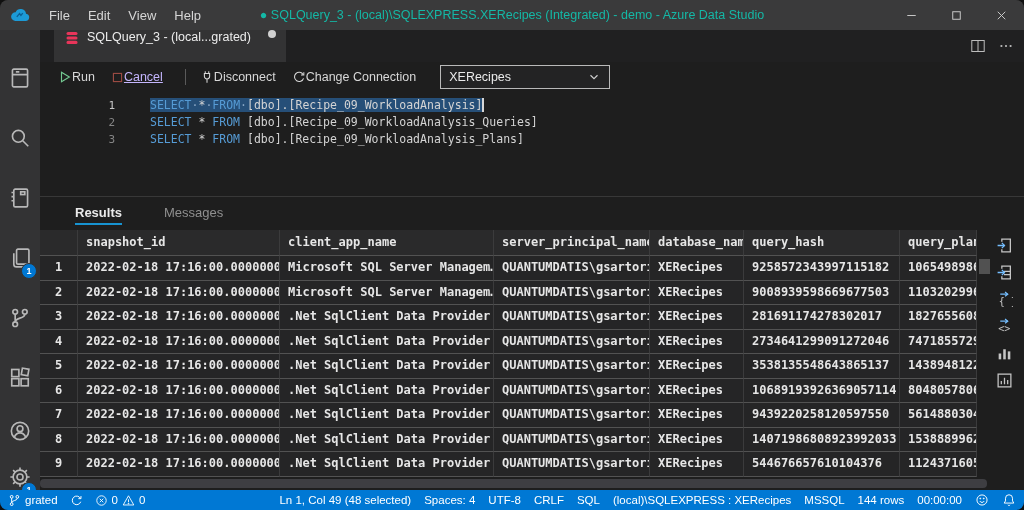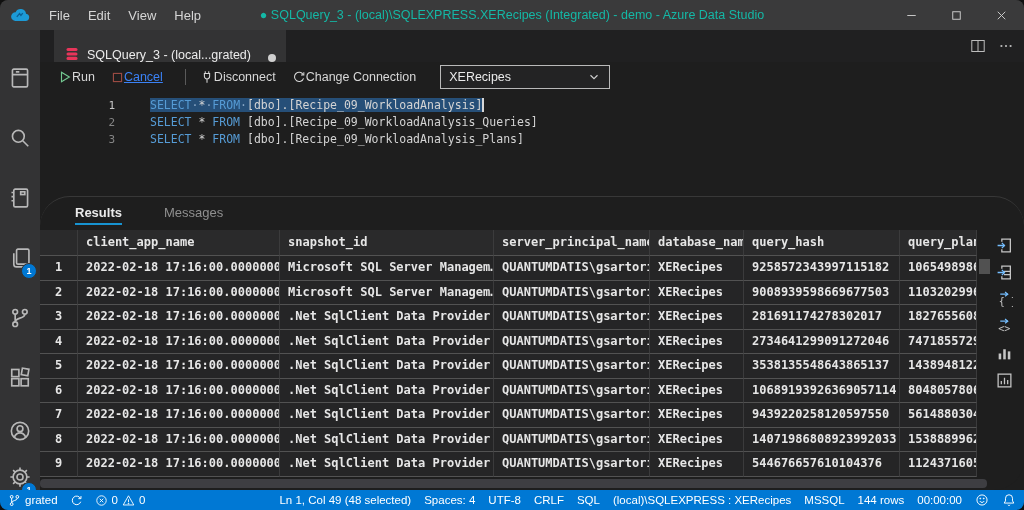--- a/index.html
+++ b/index.html
@@ -23,49 +23,49 @@
   #ab-top{margin-top:18px;display:flex;flex-direction:column;}
   #ab-bottom{margin-top:auto;display:flex;flex-direction:column;}
   .ab-item{position:relative;height:60px;width:40px;display:flex;align-items:center;justify-content:center;color:#b8b8b8;}
   #ab-bottom .ab-item{height:46px;}
   .ab-badge{position:absolute;right:3px;bottom:9px;min-width:14px;height:14px;border-radius:8px;background:#0078d4;
     color:#fff;font-size:9px;font-weight:bold;display:flex;align-items:center;justify-content:center;border:1px solid #333334;}
   #ab-bottom .ab-badge{bottom:2px;}
 
   
   #tabstrip{position:absolute;top:30px;left:40px;right:0;height:32px;background:#202021;display:flex;align-items:stretch;}
-  #editor-tab{width:212px;margin-left:14px;background:#333334;display:flex;align-items:flex-end;gap:7px;padding:0 10px;
+  #editor-tab{width:212px;margin-left:14px;background:#333334;display:flex;align-items:flex-start;gap:7px;padding:0 10px;
     font-size:12.5px;color:#ececec;white-space:nowrap;}
   .dirty-dot{width:8px;height:8px;border-radius:50%;background:#d0d0d0;margin-left:auto;}
   #tab-actions{position:absolute;right:10px;top:0;height:32px;display:flex;align-items:center;gap:12px;color:#bdbdbd;}
 
   
   #toolbar{position:absolute;top:62px;left:40px;right:0;height:30px;display:flex;align-items:center;padding-left:18px;font-size:12.5px;background:#1e1e1e;}
   .tb-btn{display:flex;align-items:center;color:#d8d8d8;margin-right:16px;}
-  .tb-btn.disabled{color:#3b82f6;text-decoration:underline;}
+  .tb-btn.disabled{color:#c4b5fd;text-decoration:underline;}
   .tb-sep{width:1px;height:16px;background:#5a5a5a;margin:0 14px 0 6px;}
   #db-dropdown{margin-left:8px;width:152px;height:22px;background:#232324;border:1px solid #b9b9b9;display:flex;
     align-items:center;padding:0 8px;color:#eaeaea;font-size:12.5px;}
   #db-dropdown .icon{margin-left:auto;color:#cfcfcf;}
 
   
   #editor{position:absolute;top:92px;left:40px;right:0;height:104px;background:#1e1e1e;
     font-family:"DejaVu Sans Mono",monospace;font-size:11.5px;padding-top:5px;}
   .code-line{display:flex;height:17px;line-height:17px;white-space:pre;}
   .ln{width:75px;text-align:right;color:#858585;font-size:11px;}
   .code-line.active .ln{color:#c6c6c6;}
   .code{padding-left:35px;}
   .tk-kw{color:#569cd6;}
   .tk-pl{color:#d4d4d4;}
   .tk-ws{color:#87a5c4;}
   .sel{background:#264f78;}
   .cursor{display:inline-block;width:2px;height:14px;background:#d7d7d7;vertical-align:text-bottom;}
 
   
-  #panel{position:absolute;top:196px;left:40px;right:0;height:294px;background:#1e1e1e;border-top:1px solid #383838;box-sizing:border-box;border-radius:30px;}
+  #panel{position:absolute;top:196px;left:40px;right:0;height:294px;background:#1e1e1e;border-top:1px solid #383838;box-sizing:border-box;}
   #panel-tabs{height:30px;display:flex;align-items:center;padding-left:35px;gap:42px;font-size:13px;}
   .ptab{color:#8f8f8f;padding:5px 0 3px 0;border-bottom:2px solid transparent;}
   .ptab.active{color:#eaeaea;font-weight:bold;border-bottom:2px solid #1793d1;}
 
   #grid{position:absolute;left:0;top:33px;width:937px;}
   .g-row{display:grid;grid-template-columns:38px 202px 214px 156px 94px 156px 77px;}
   .g-cell{box-sizing:border-box;background:#252526;border-right:1px solid #3b3b3c;border-bottom:1px solid #525252;
     font-family:"DejaVu Sans Mono",monospace;font-size:12px;font-weight:600;color:#e6e6e6;
     padding:0 0 0 8px;white-space:nowrap;overflow:hidden;height:24.5px;line-height:23.5px;}
   #grid-header .g-cell{background:#2a2a2b;height:26px;line-height:25px;}
@@ -292,22 +292,22 @@
   </div>
 
   <div id="panel">
     <div id="panel-tabs">
       <div class="ptab active">Results</div>
       <div class="ptab">Messages</div>
     </div>
     <div id="grid">
       <div id="grid-header" class="g-row">
           <div class="g-cell g-rownum"></div>
+          <div class="g-cell">snapshot_id</div>
           <div class="g-cell">client_app_name</div>
-          <div class="g-cell">snapshot_id</div>
           <div class="g-cell">server_principal_name</div>
           <div class="g-cell">database_name</div>
           <div class="g-cell">query_hash</div>
           <div class="g-cell">query_plan_ha</div>
         </div>
       <div id="grid-rows">
           <div class="g-row">
             <div class="g-cell g-rownum">1</div>
             <div class="g-cell">2022-02-18 17:16:00.0000000</div>
             <div class="g-cell">Microsoft SQL Server Managem…</div>

